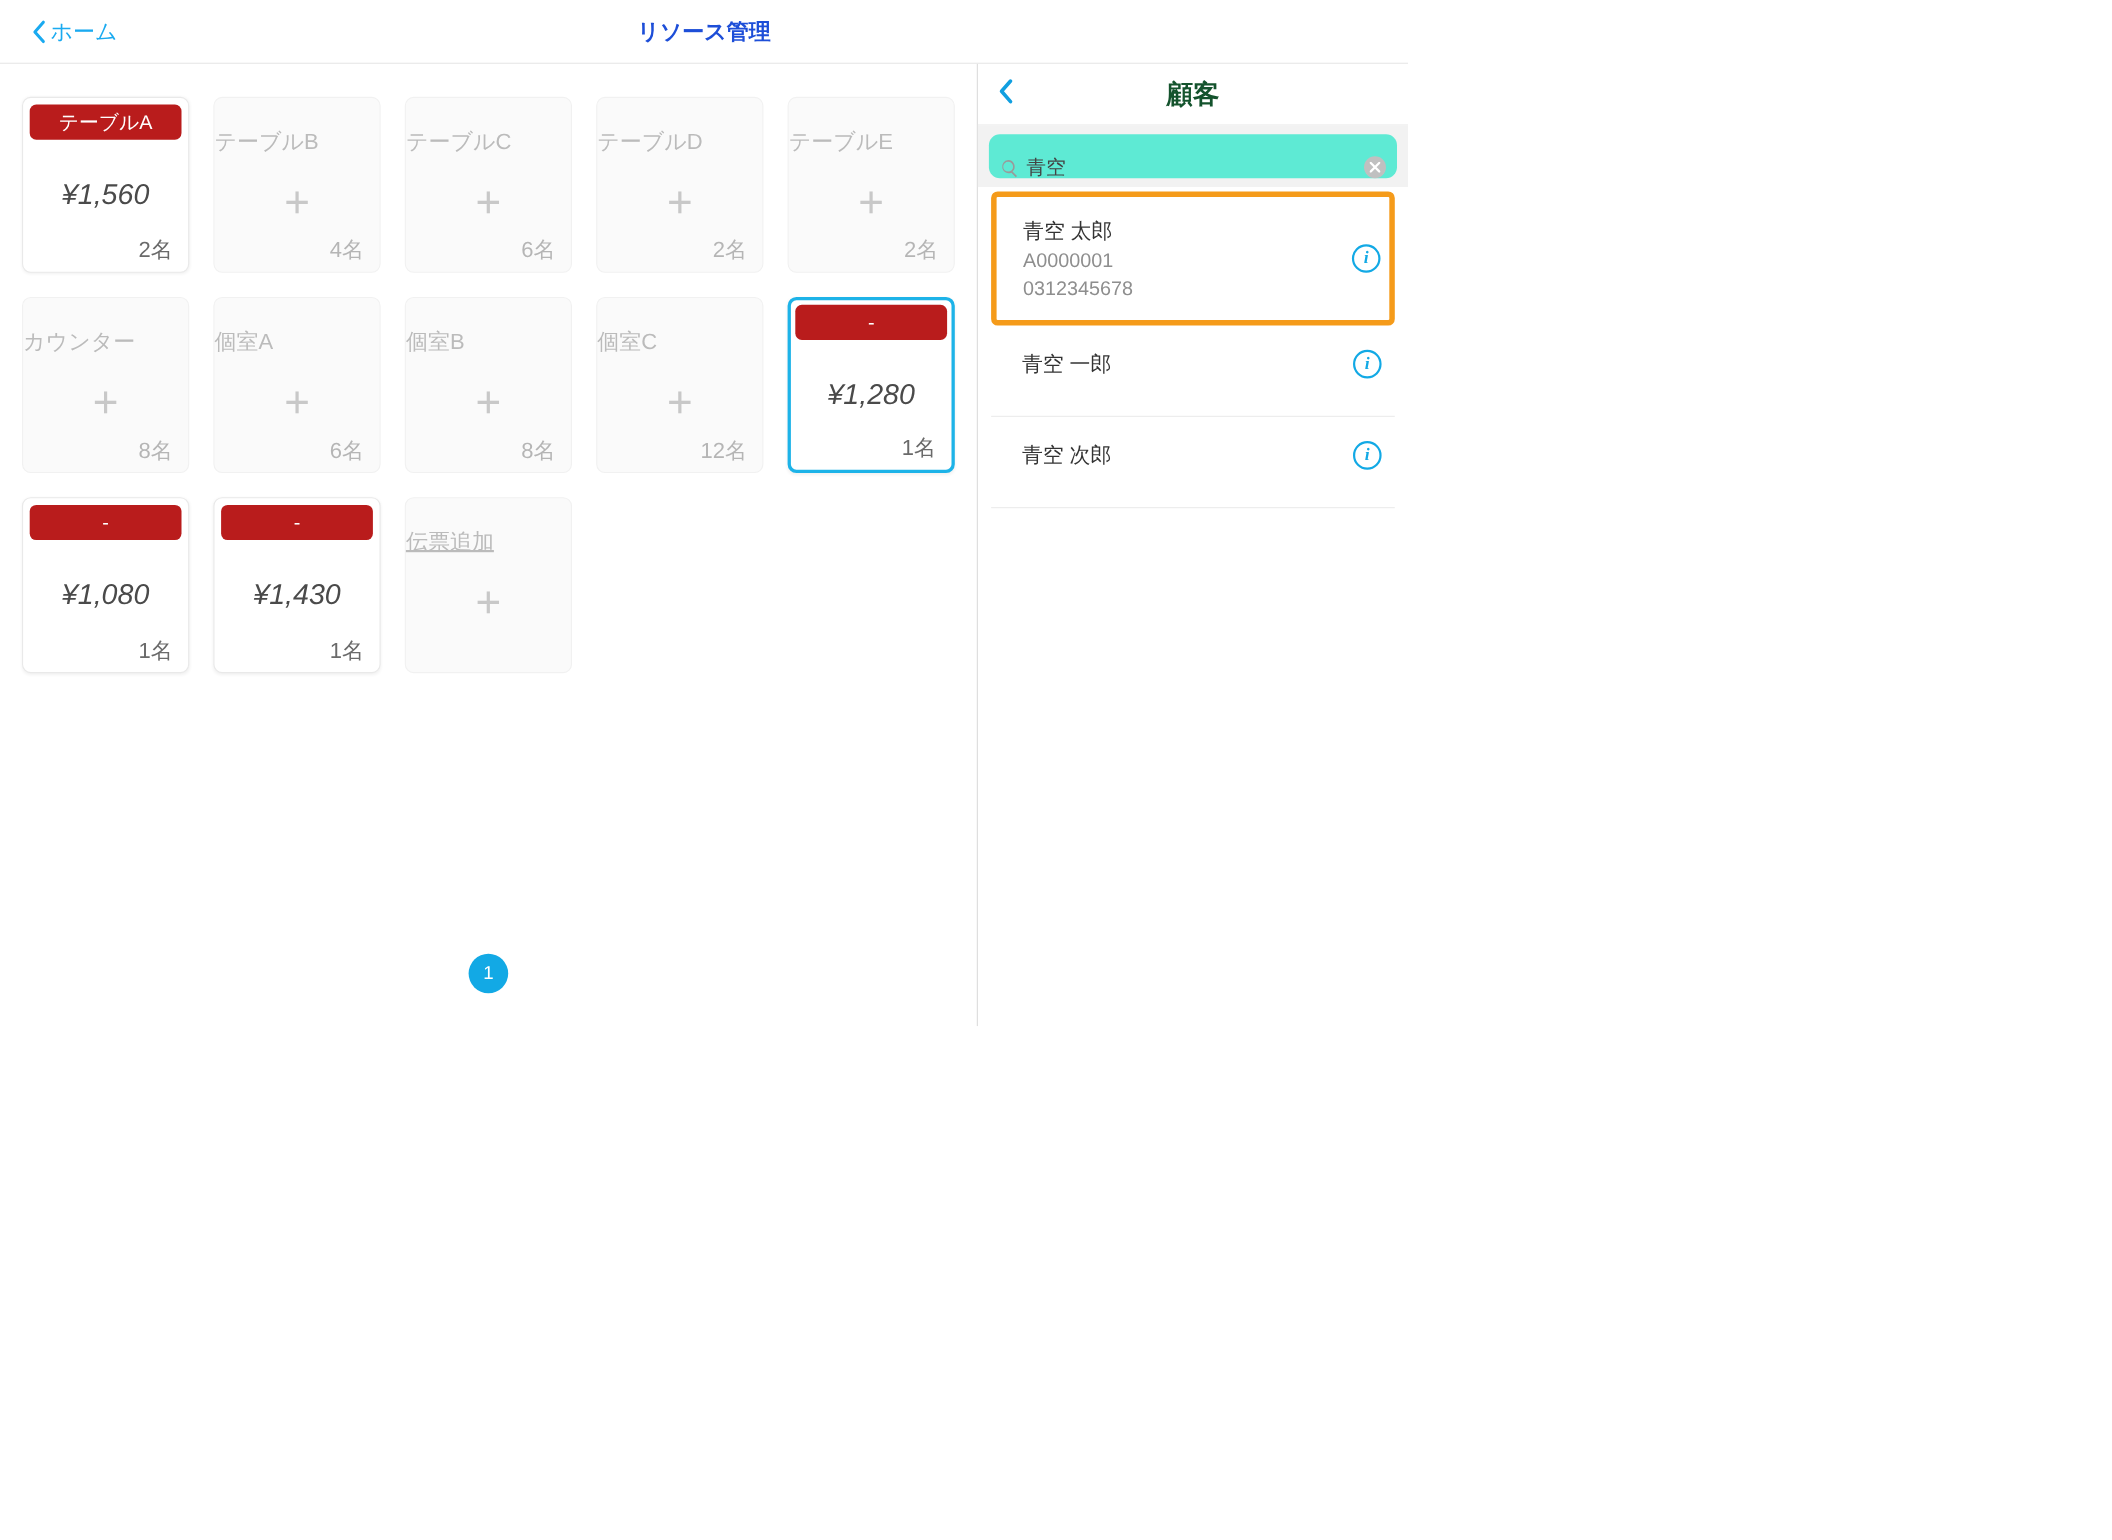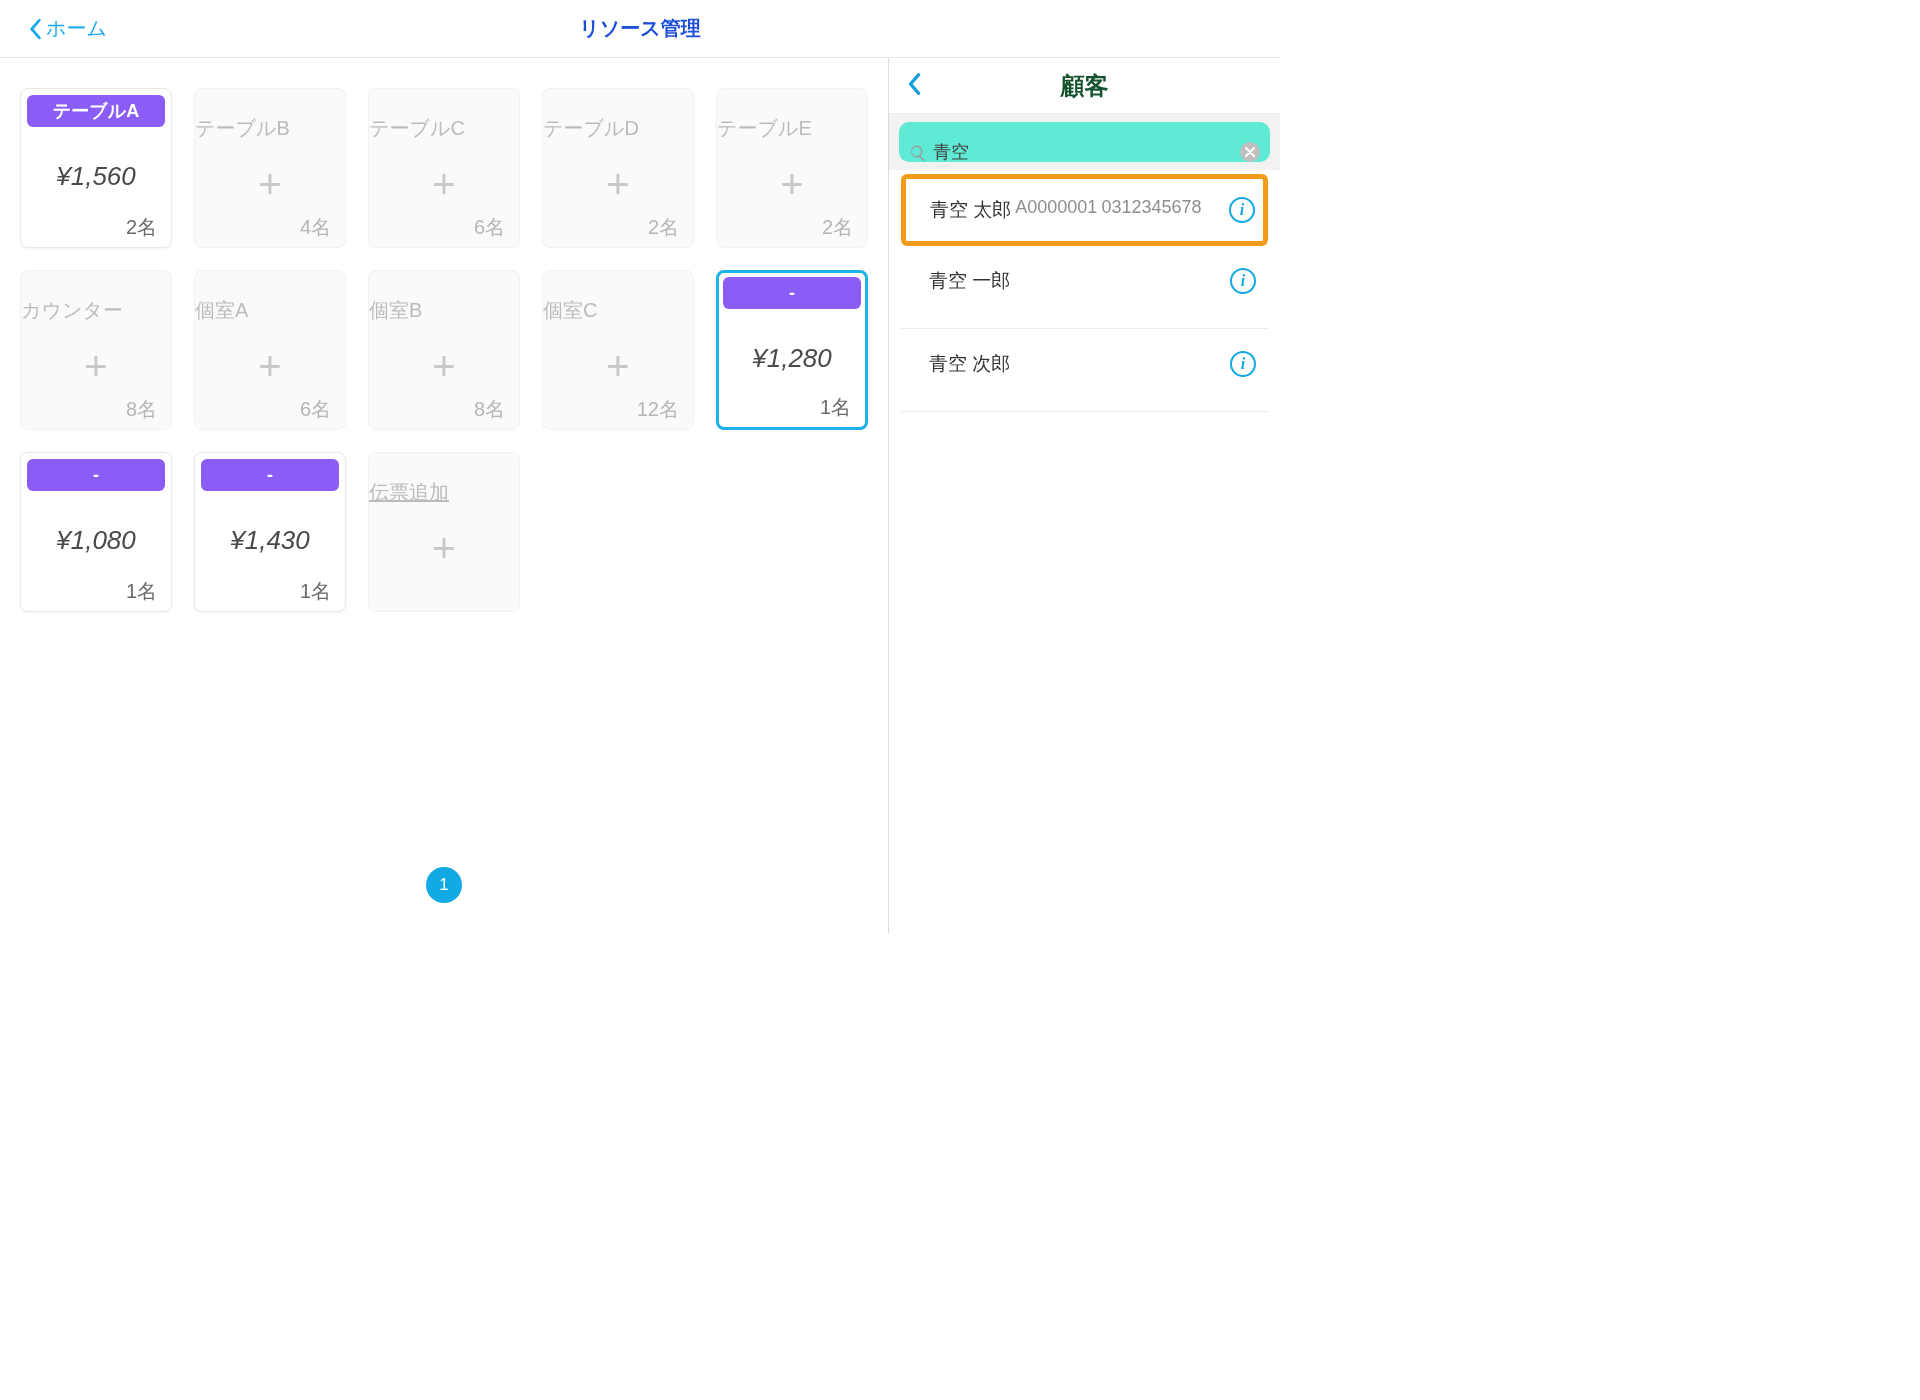--- a/index.html
+++ b/index.html
@@ -97,29 +97,29 @@
   }
   
   .card.active {
     background: #ffffff;
     border: 1px solid #e9e9e9;
     box-shadow: 0 1px 3px rgba(0,0,0,0.06);
   }
   .card.active .card-header.badge {
     width: calc(100% - 12px);
     margin-top: 6px;
-    background: #8b5cf6;
+    background: #b91c1c;
     color: #fff;
     border-radius: 6px;
     height: 32px;
     display: flex;
     align-items: center;
     justify-content: center;
     font-size: 18px;
-    font-weight: 700;
+    font-weight: 400;
   }
   .card.active .amount {
     font-size: 26px;
     color: #4a4a4a;
     margin-top: 34px;
     font-weight: 500;
     font-style: italic;
   }
   .card.active .capacity {
     color: #6a6a6a;
@@ -217,21 +217,21 @@
     align-items: center;
     justify-content: space-between;
     cursor: pointer;
   }
   .highlight-row {
     border: 5px solid #f59b1a;
     border-radius: 6px;
     padding: 18px 8px 18px 24px;
     margin-top: 4px;
   }
-  .cust-info { display: flex; flex-direction: row; gap: 4px; }
+  .cust-info { display: flex; flex-direction: column; gap: 4px; }
   .cust-name { font-size: 19px; color: #333; font-weight: 500; }
   .cust-sub { font-size: 18px; color: #8e8e8e; }
   .info-btn {
     width: 26px; height: 26px;
     border: 2px solid #12a9e5;
     border-radius: 50%;
     color: #12a9e5;
     display: flex; align-items: center; justify-content: center;
     font-size: 16px;
     font-family: Georgia, serif;

